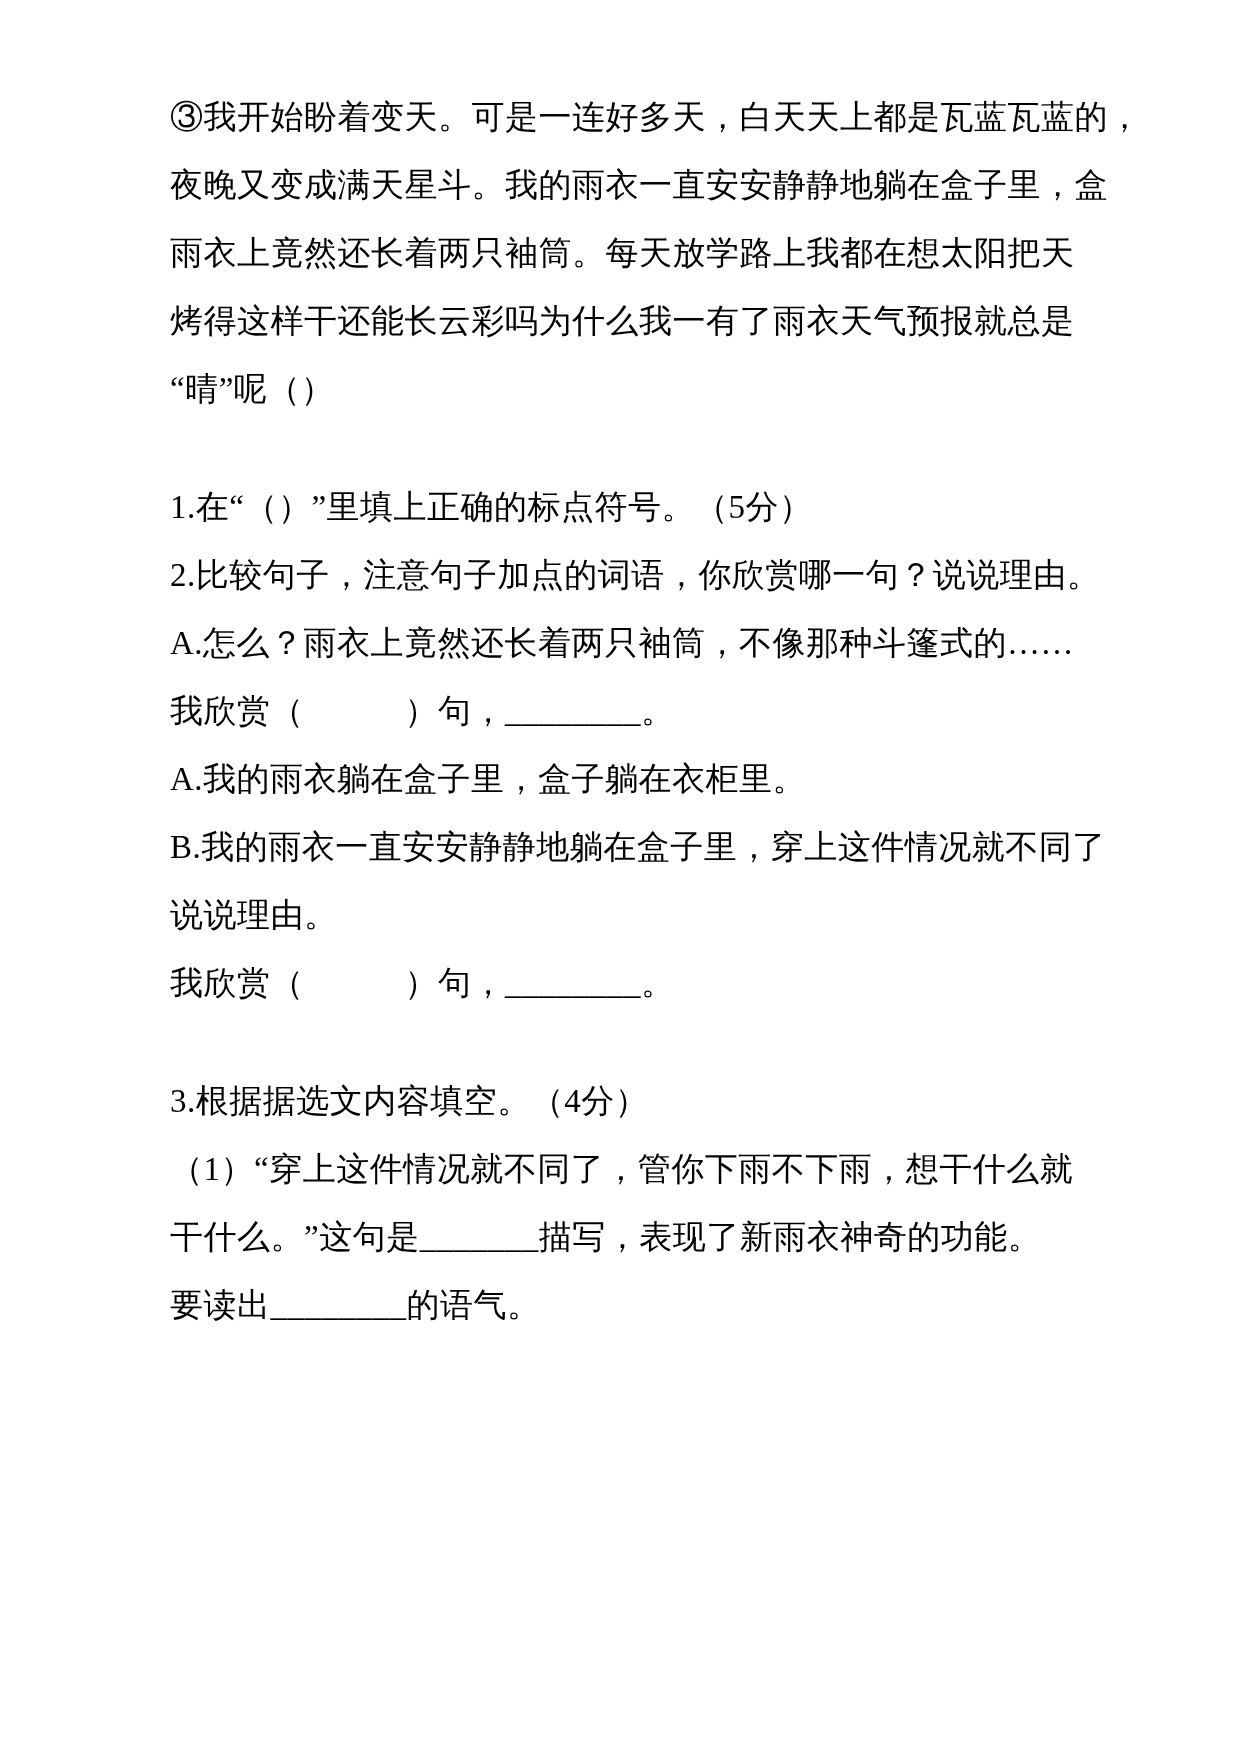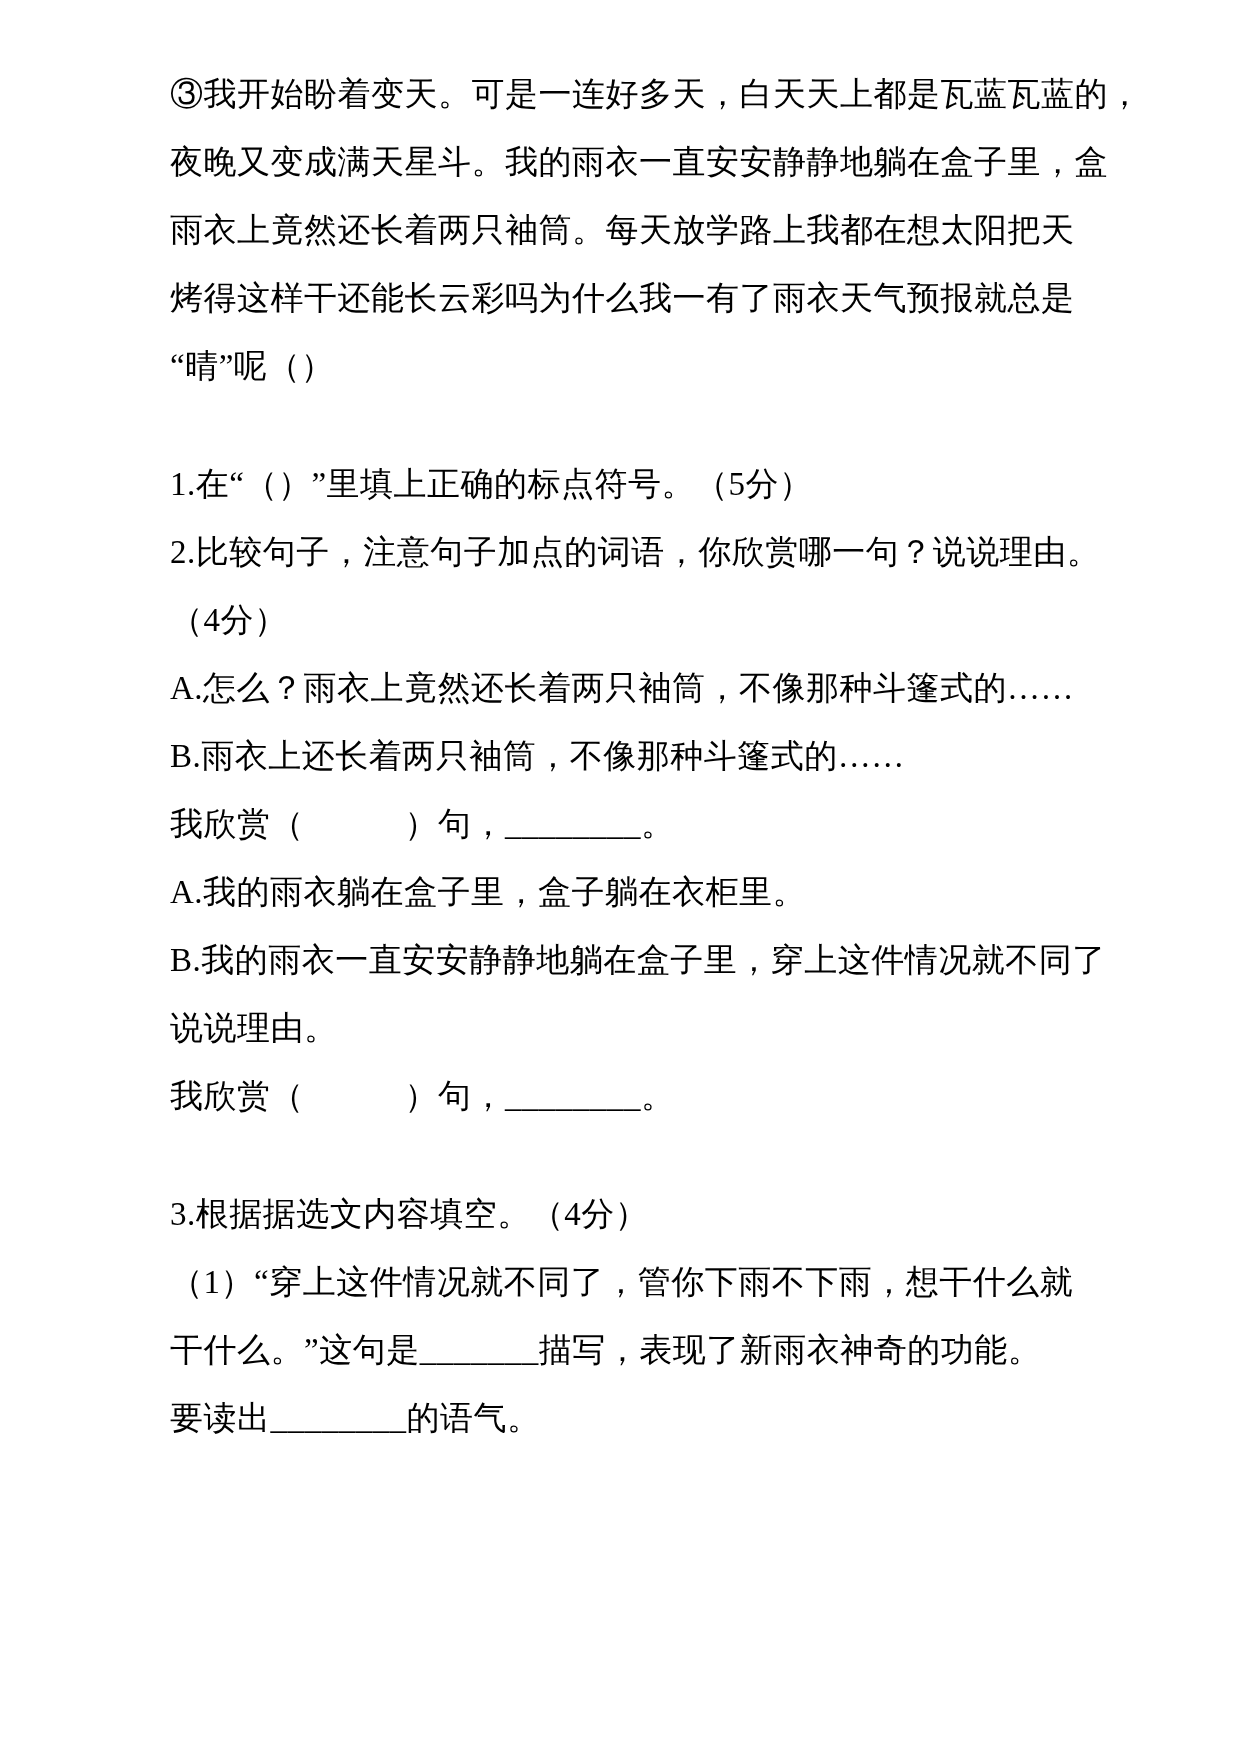--- a/index.html
+++ b/index.html
@@ -9,21 +9,21 @@
   }
   .page {
     position: relative;
     width: 1241px;
     height: 1754px;
     background: #ffffff;
     overflow: hidden;
     font-family: "Liberation Serif", "DejaVu Serif", serif;
     color: #000000;
     box-sizing: border-box;
-    padding: 60px 130px 0 170px;
+    padding: 83px 130px 0 170px;
   }
   .textblock {
     width: 920px;
   }
   .line {
     font-size: 33px;
     line-height: 68px;
     height: 68px;
     white-space: pre;
     letter-spacing: 0.5px;
@@ -40,23 +40,21 @@
 <div class="page" style="background: rgb(255, 255, 255); color: rgb(0, 0, 0);">
   <div class="textblock">
       <div class="line">③我开始盼着变天。可是一连好多天，白天天上都是瓦蓝瓦蓝的，</div>
       <div class="line">夜晚又变成满天星斗。我的雨衣一直安安静静地躺在盒子里，盒</div>
       <div class="line">雨衣上竟然还长着两只袖筒。每天放学路上我都在想太阳把天</div>
       <div class="line">烤得这样干还能长云彩吗为什么我一有了雨衣天气预报就总是</div>
       <div class="line">“晴”呢（）</div>
       <div class="line blank"></div>
       <div class="line">1.在“（）”里填上正确的标点符号。（5分）</div>
       <div class="line">2.比较句子，注意句子加点的词语，你欣赏哪一句？说说理由。</div>
-      <div class="line">（4分）</div>
       <div class="line">A.怎么？雨衣上竟然还长着两只袖筒，不像那种斗篷式的……</div>
-      <div class="line">B.雨衣上还长着两只袖筒，不像那种斗篷式的……</div>
       <div class="line">我欣赏（　　　）句，________。</div>
       <div class="line">A.我的雨衣躺在盒子里，盒子躺在衣柜里。</div>
       <div class="line">B.我的雨衣一直安安静静地躺在盒子里，穿上这件情况就不同了</div>
       <div class="line">说说理由。</div>
       <div class="line">我欣赏（　　　）句，________。</div>
       <div class="line blank"></div>
       <div class="line">3.根据据选文内容填空。（4分）</div>
       <div class="line">（1）“穿上这件情况就不同了，管你下雨不下雨，想干什么就</div>
       <div class="line">干什么。”这句是_______描写，表现了新雨衣神奇的功能。</div>
       <div class="line">要读出________的语气。</div>

